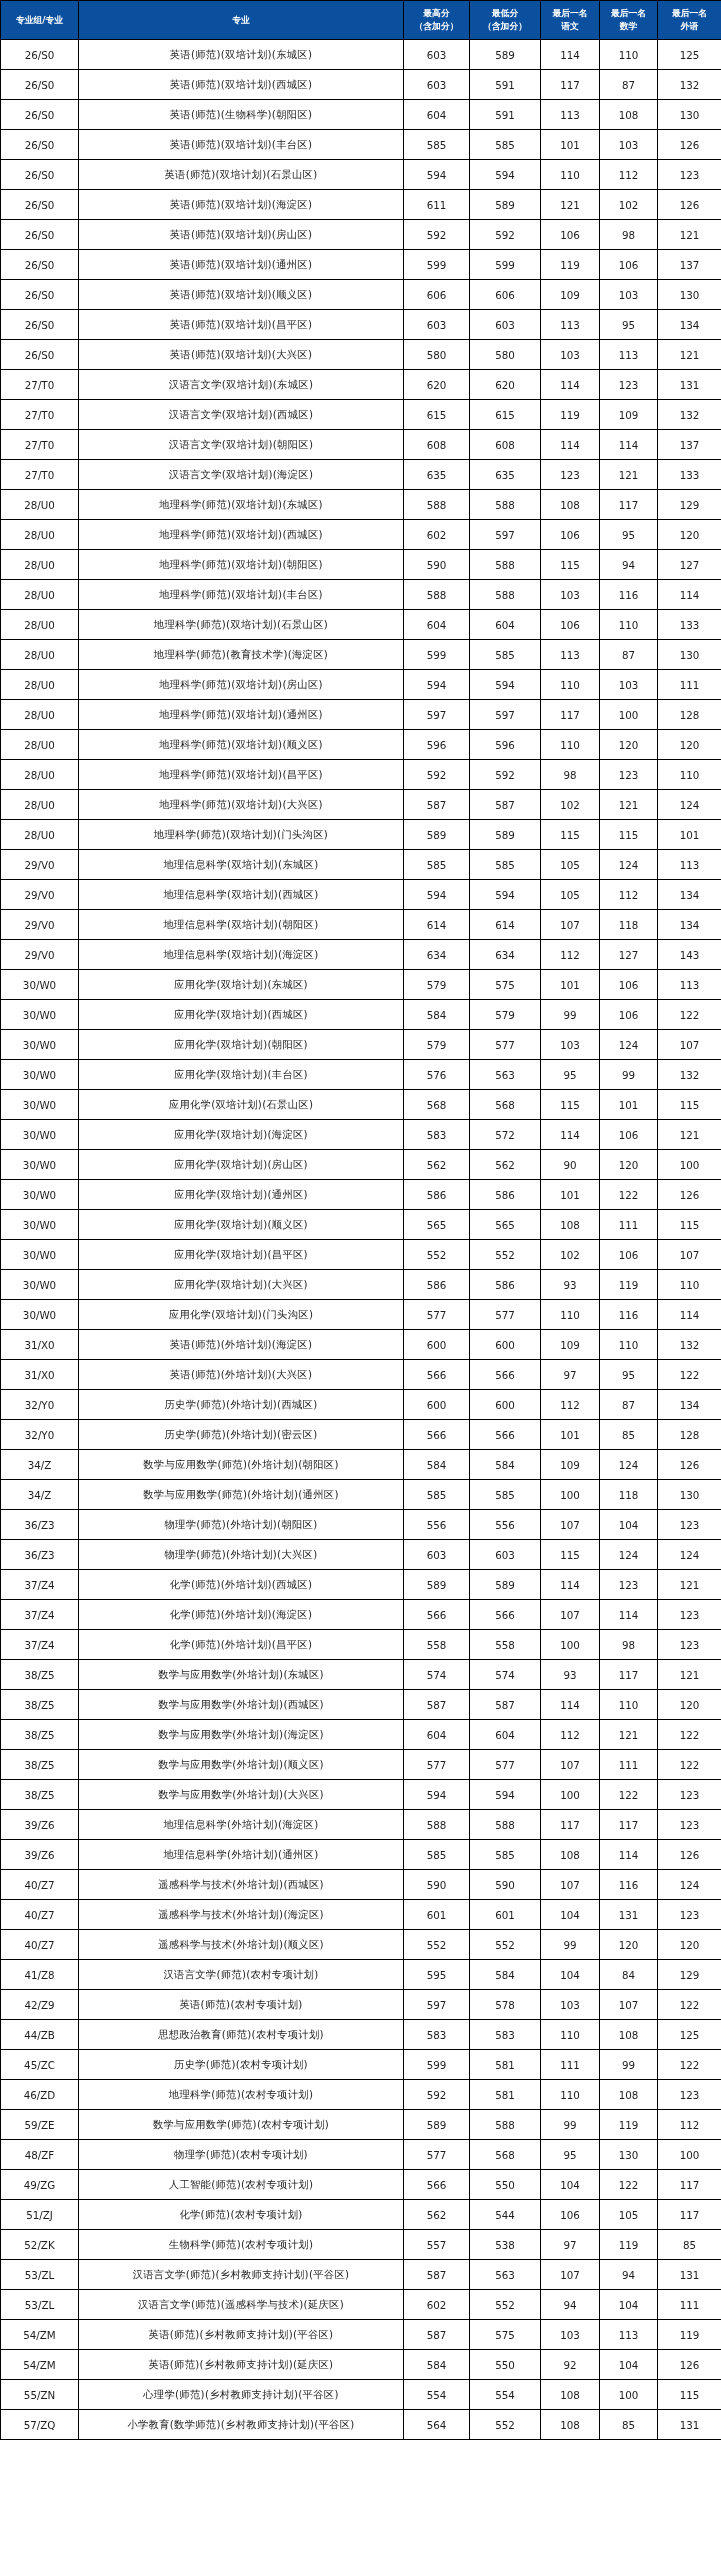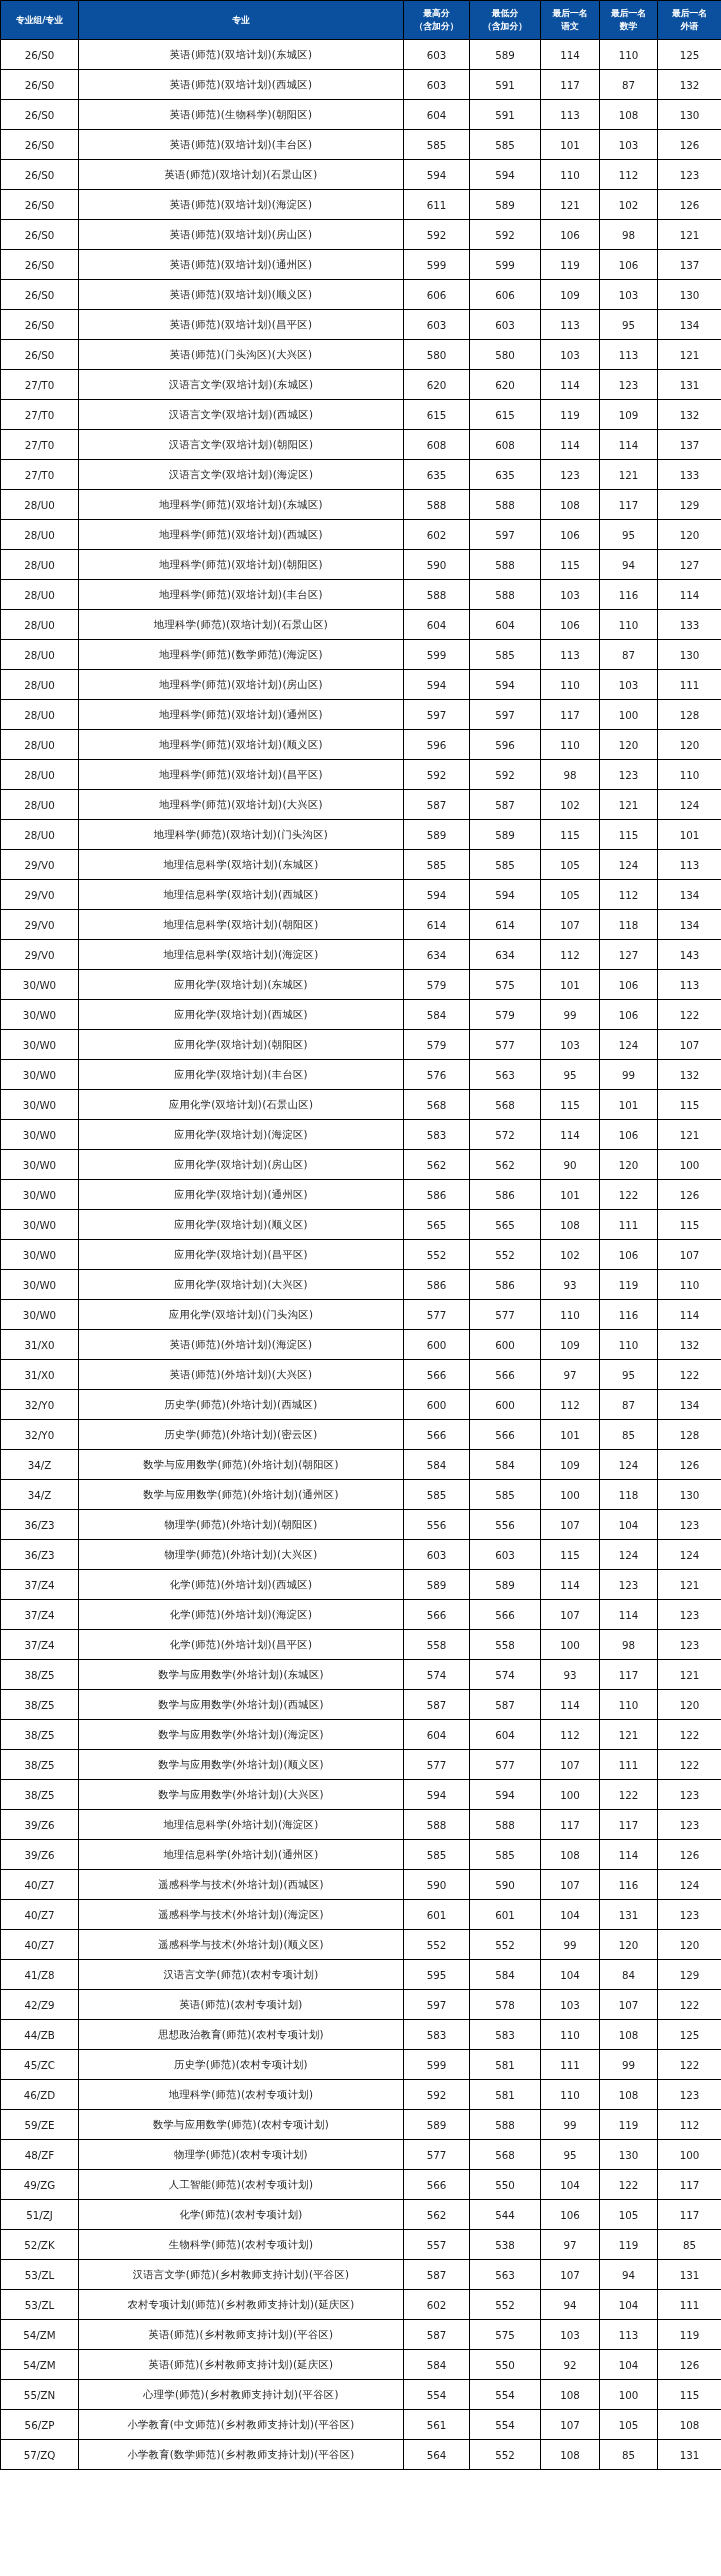--- a/index.html
+++ b/index.html
@@ -196,21 +196,21 @@
         <td>26/S0</td>
         <td class="major">英语(师范)(双培计划)(昌平区)</td>
         <td>603</td>
         <td>603</td>
         <td>113</td>
         <td>95</td>
         <td>134</td>
       </tr>
       <tr>
         <td>26/S0</td>
-        <td class="major">英语(师范)(门头沟区)(大兴区)</td>
+        <td class="major">英语(师范)(双培计划)(大兴区)</td>
         <td>580</td>
         <td>580</td>
         <td>103</td>
         <td>113</td>
         <td>121</td>
       </tr>
       <tr>
         <td>27/T0</td>
         <td class="major">汉语言文学(双培计划)(东城区)</td>
         <td>620</td>
@@ -286,21 +286,21 @@
         <td>28/U0</td>
         <td class="major">地理科学(师范)(双培计划)(石景山区)</td>
         <td>604</td>
         <td>604</td>
         <td>106</td>
         <td>110</td>
         <td>133</td>
       </tr>
       <tr>
         <td>28/U0</td>
-        <td class="major">地理科学(师范)(数学师范)(海淀区)</td>
+        <td class="major">地理科学(师范)(教育技术学)(海淀区)</td>
         <td>599</td>
         <td>585</td>
         <td>113</td>
         <td>87</td>
         <td>130</td>
       </tr>
       <tr>
         <td>28/U0</td>
         <td class="major">地理科学(师范)(双培计划)(房山区)</td>
         <td>594</td>
@@ -781,21 +781,21 @@
         <td>53/ZL</td>
         <td class="major">汉语言文学(师范)(乡村教师支持计划)(平谷区)</td>
         <td>587</td>
         <td>563</td>
         <td>107</td>
         <td>94</td>
         <td>131</td>
       </tr>
       <tr>
         <td>53/ZL</td>
-        <td class="major">农村专项计划(师范)(乡村教师支持计划)(延庆区)</td>
+        <td class="major">汉语言文学(师范)(遥感科学与技术)(延庆区)</td>
         <td>602</td>
         <td>552</td>
         <td>94</td>
         <td>104</td>
         <td>111</td>
       </tr>
       <tr>
         <td>54/ZM</td>
         <td class="major">英语(师范)(乡村教师支持计划)(平谷区)</td>
         <td>587</td>
@@ -816,29 +816,20 @@
       <tr>
         <td>55/ZN</td>
         <td class="major">心理学(师范)(乡村教师支持计划)(平谷区)</td>
         <td>554</td>
         <td>554</td>
         <td>108</td>
         <td>100</td>
         <td>115</td>
       </tr>
       <tr>
-        <td>56/ZP</td>
-        <td class="major">小学教育(中文师范)(乡村教师支持计划)(平谷区)</td>
-        <td>561</td>
-        <td>554</td>
-        <td>107</td>
-        <td>105</td>
-        <td>108</td>
-      </tr>
-      <tr>
         <td>57/ZQ</td>
         <td class="major">小学教育(数学师范)(乡村教师支持计划)(平谷区)</td>
         <td>564</td>
         <td>552</td>
         <td>108</td>
         <td>85</td>
         <td>131</td>
       </tr>
     </tbody>
 </table>

